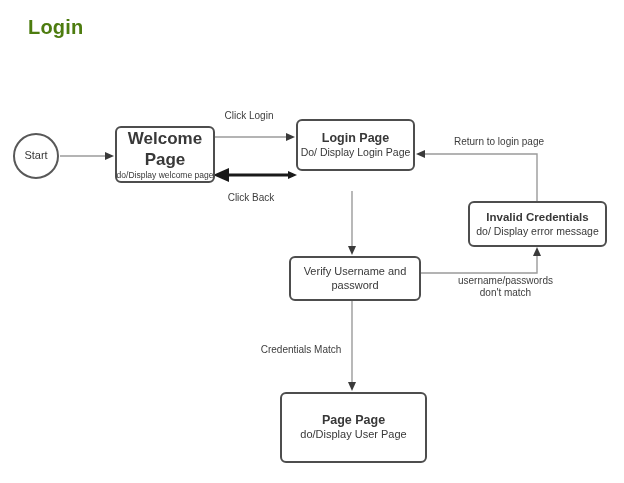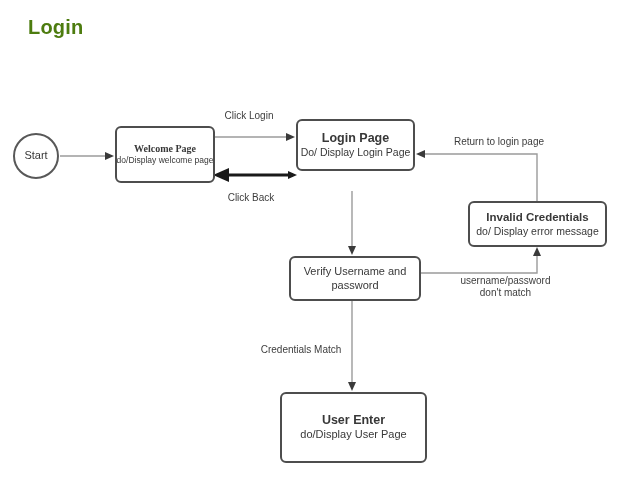--- a/index.html
+++ b/index.html
@@ -49,21 +49,21 @@
   .node .node-title { font-weight: bold; }
   .node-start {
     left: 13px; top: 133px;
     width: 46px; height: 46px;
     border-radius: 50%;
     border-width: 2px;
     border-color: #585858;
     font-size: 11px;
   }
   .node-welcome { left: 115px; top: 126px; width: 100px; height: 57px; }
-  .node-welcome .node-title { font-size: 10px; font-family: Liberation Serif, serif; }
+  .node-welcome .node-title { font-size: 17px; }
   .node-welcome .node-subtitle { font-size: 8.5px; white-space: nowrap; }
   .node-login { left: 296px; top: 119px; width: 119px; height: 52px; }
   .node-login .node-title { font-size: 12.5px; }
   .node-login .node-subtitle { font-size: 10.5px; }
   .node-invalid { left: 468px; top: 201px; width: 139px; height: 46px; }
   .node-invalid .node-title { font-size: 11.5px; text-align: right; }
   .node-invalid .node-subtitle { font-size: 10.5px; }
   .node-verify { left: 289px; top: 256px; width: 132px; height: 45px; padding: 0 6px; }
   .node-verify .node-body { font-size: 11px; }
   .node-user { left: 280px; top: 392px; width: 147px; height: 71px; }
@@ -147,23 +147,23 @@
   <div class="node node-invalid">
     <div class="node-title">Invalid Credentials</div>
     <div class="node-subtitle">do/ Display error message</div>
   </div>
 
   <div class="node node-verify">
     <div class="node-body">Verify Username and password</div>
   </div>
 
   <div class="node node-user">
-    <div class="node-title">User Enter</div>
+    <div class="node-title">Page Page</div>
     <div class="node-subtitle">do/Display User Page</div>
   </div>
 
   <div class="edge-label nowrap lbl-click-login">Click Login</div>
   <div class="edge-label nowrap lbl-click-back">Click Back</div>
   <div class="edge-label nowrap lbl-return">Return to login page</div>
-  <div class="edge-label lbl-no-match">username/password don't match</div>
+  <div class="edge-label lbl-no-match">username/passwords don't match</div>
   <div class="edge-label nowrap lbl-match">Credentials Match</div>
 
 </div>
 
 </body></html>

